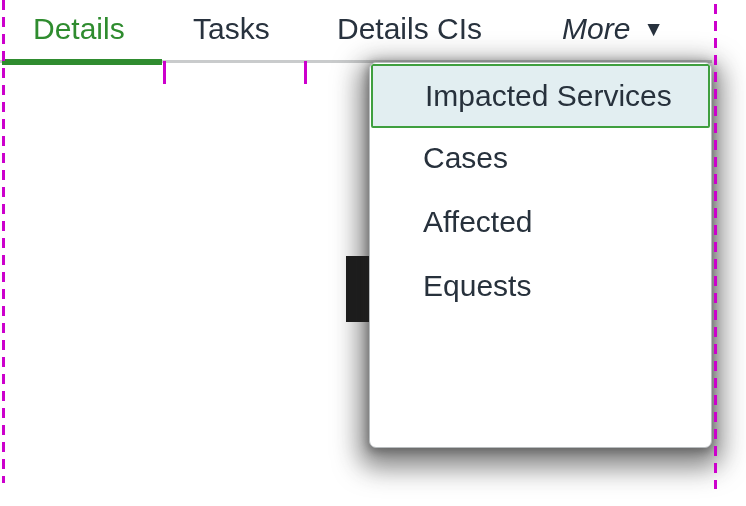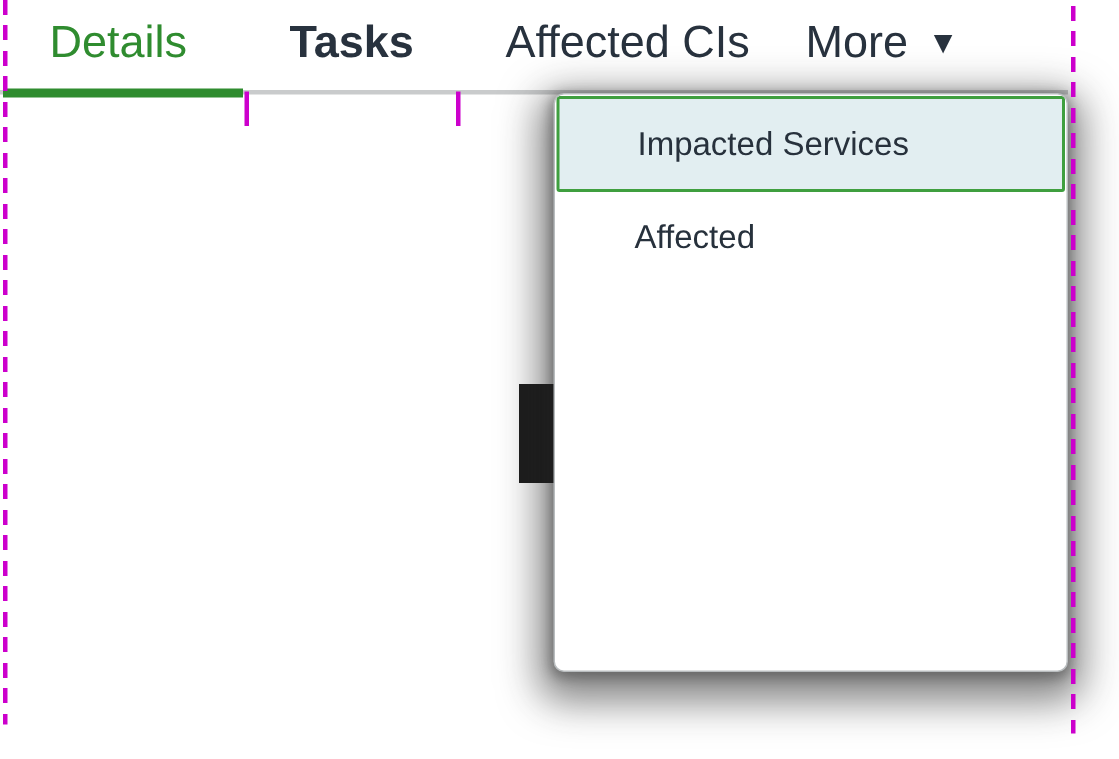--- a/index.html
+++ b/index.html
@@ -30,23 +30,23 @@
   .crop-line.left{left:2px;top:0;height:483px;}
   .crop-line.right{left:714px;top:4px;height:485px;}
   
   .tab-bar{position:absolute;left:0;top:0;width:746px;height:62px;z-index:5;background:transparent;}
   .tab{
     position:absolute;top:8px;height:42px;line-height:42px;
     font-size:30px;color:var(--inactive-tab-text);cursor:pointer;white-space:nowrap;
   }
   .tab.active{color:var(--active-tab-green);}
   .tab-details{left:33px;}
-  .tab-tasks{left:193px;font-weight:bold;}
+  .tab-tasks{left:193px;}
   .tab-affected{left:337px;}
-  .tab-more{left:537px;}
+  .tab-more{left:562px;font-style:italic;}
   .caret-icon{
     display:inline-block;margin-left:13px;font-size:21px;color:var(--inactive-tab-text);
     vertical-align:3px;
   }
   .separator-line{
     position:absolute;left:0;top:60px;width:712px;height:3px;
     background:var(--separator-gray);z-index:4;
   }
   .active-underline{
     position:absolute;left:2px;top:59px;width:160px;height:6px;
@@ -64,56 +64,58 @@
     background:var(--background-block);filter:blur(0.5px);z-index:8;
   }
   
   .dropdown{
     position:absolute;left:369px;top:62px;width:343px;height:386px;
     background:#ffffff;border:1px solid var(--panel-border);border-radius:7px;
     box-shadow:0 10px 26px 10px rgba(35,35,35,0.55),0 2px 8px 2px rgba(35,35,35,0.35);
     z-index:10;padding:1px;overflow:hidden;
   }
   .menu-item{
-    height:64px;line-height:60px;font-size:22px;color:var(--menu-text);
+    height:64px;line-height:60px;font-size:30px;color:var(--menu-text);
     padding-left:52px;cursor:pointer;white-space:nowrap;border-radius:2px;
   }
   .menu-item.highlighted{
     background:var(--highlight-bg);
     border:2px solid var(--highlight-border);
   }
 </style>
 </head>
 <body>
 
 <div class="stage">
 
   <div class="tab-bar">
     <div class="tab tab-details active">
       <span>Details</span>
     </div>
     <div class="tab tab-tasks">
       <span>Tasks</span>
     </div>
     <div class="tab tab-affected">
-      <span>Affected CIs</span>
+      <span>Details CIs</span>
     </div>
     <div class="tab tab-more">
       <span>More</span><span class="caret-icon">▼</span>
     </div>
   </div>
 
   <div class="separator-line"></div>
   <div class="active-underline"></div>
   <div class="boundary-tick tick-1"></div>
   <div class="boundary-tick tick-2"></div>
 
   <div class="background-block"></div>
 
   <div class="dropdown">
     <div class="menu-item highlighted">Impacted Services</div>
+    <div class="menu-item">Cases</div>
     <div class="menu-item">Affected</div>
+    <div class="menu-item">Equests</div>
   </div>
 
   <div class="crop-line left"></div>
   <div class="crop-line right"></div>
 
 </div>
 
 </body></html>

